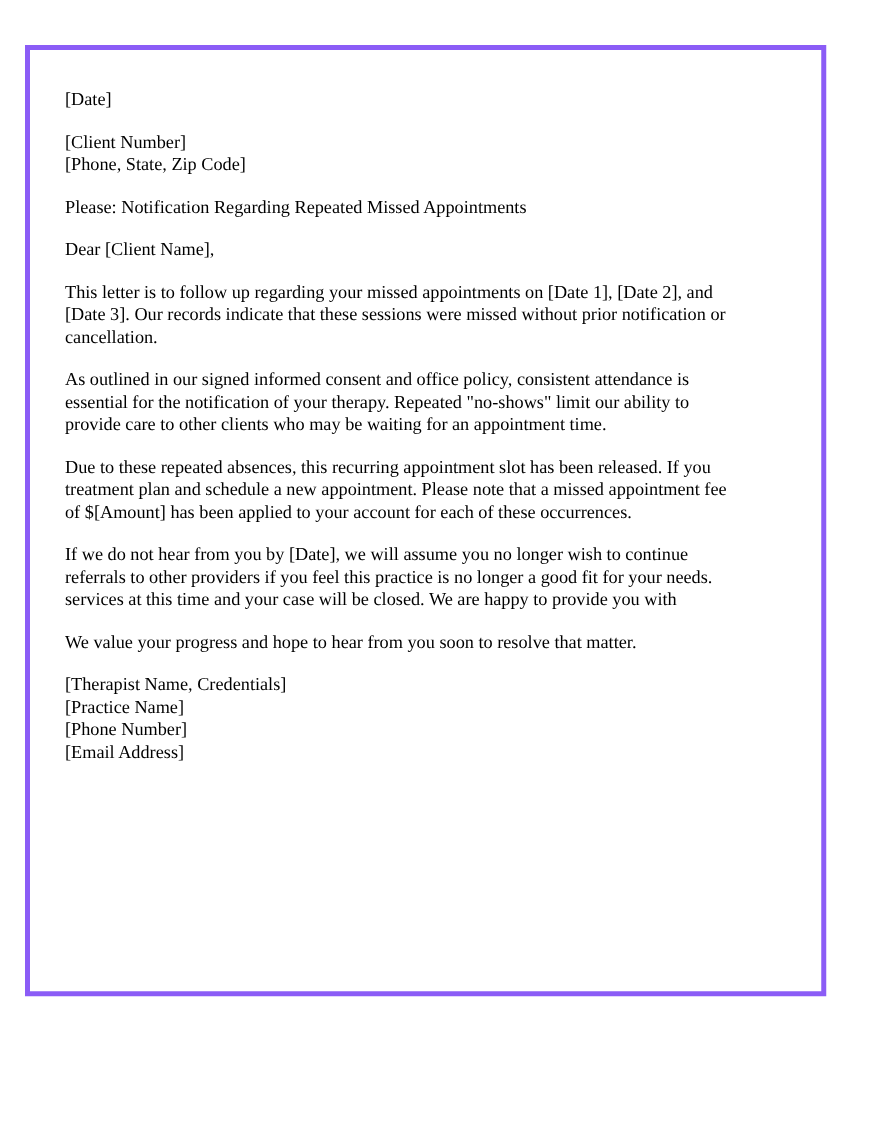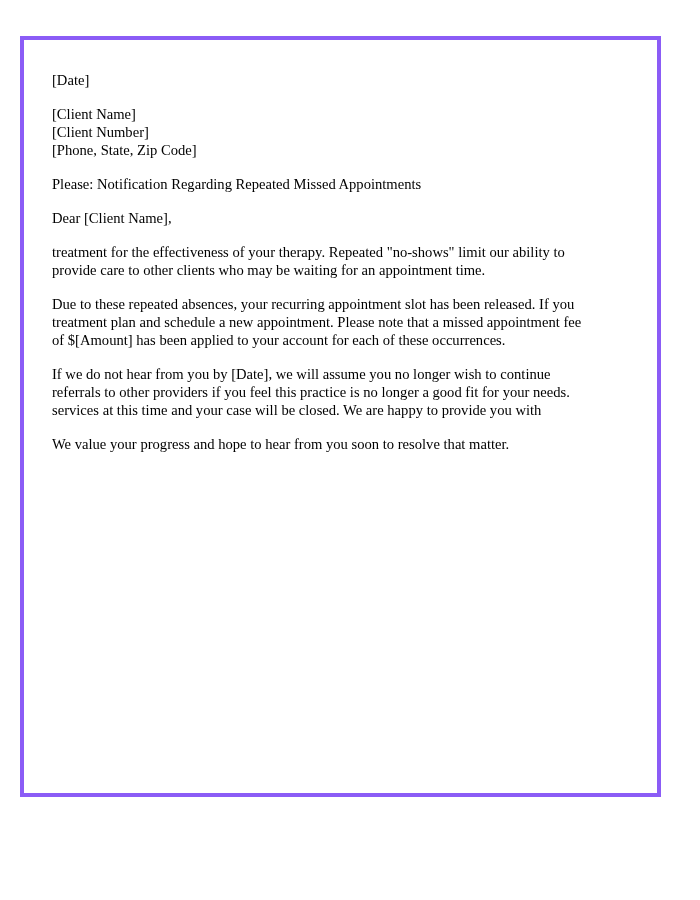--- a/index.html
+++ b/index.html
@@ -45,51 +45,62 @@
 <body>
 
 <div class="letter-page">
   <div class="letter-content">
 
     <div class="block">
       <div>[Date]</div>
     </div>
 
     <div class="block">
-        <div>[Client Name]</div>
         <div>[Client Number]</div>
         <div>[Phone, State, Zip Code]</div>
       </div>
 
     <div class="block">
       <div>Please: Notification Regarding Repeated Missed Appointments</div>
     </div>
 
     <div class="block">
       <div>Dear [Client Name],</div>
     </div>
 
+    <div class="block">
+        <div>This letter is to follow up regarding your missed appointments on [Date 1], [Date 2], and</div>
+        <div>[Date 3]. Our records indicate that these sessions were missed without prior notification or</div>
+        <div>cancellation.</div>
+      </div>
 
     <div class="block">
-        <div>treatment for the effectiveness of your therapy. Repeated "no-shows" limit our ability to</div>
+        <div>As outlined in our signed informed consent and office policy, consistent attendance is</div>
+        <div>essential for the notification of your therapy. Repeated "no-shows" limit our ability to</div>
         <div>provide care to other clients who may be waiting for an appointment time.</div>
       </div>
 
     <div class="block">
-        <div>Due to these repeated absences, your recurring appointment slot has been released. If you</div>
+        <div>Due to these repeated absences, this recurring appointment slot has been released. If you</div>
         <div>treatment plan and schedule a new appointment. Please note that a missed appointment fee</div>
         <div>of $[Amount] has been applied to your account for each of these occurrences.</div>
       </div>
 
     <div class="block">
         <div>If we do not hear from you by [Date], we will assume you no longer wish to continue</div>
         <div>referrals to other providers if you feel this practice is no longer a good fit for your needs.</div>
         <div>services at this time and your case will be closed. We are happy to provide you with</div>
       </div>
 
     <div class="block">
         <div>We value your progress and hope to hear from you soon to resolve that matter.</div>
       </div>
 
 
+    <div class="block">
+        <div>[Therapist Name, Credentials]</div>
+        <div>[Practice Name]</div>
+        <div>[Phone Number]</div>
+        <div>[Email Address]</div>
+      </div>
 
   </div>
 </div>
 
 </body></html>

